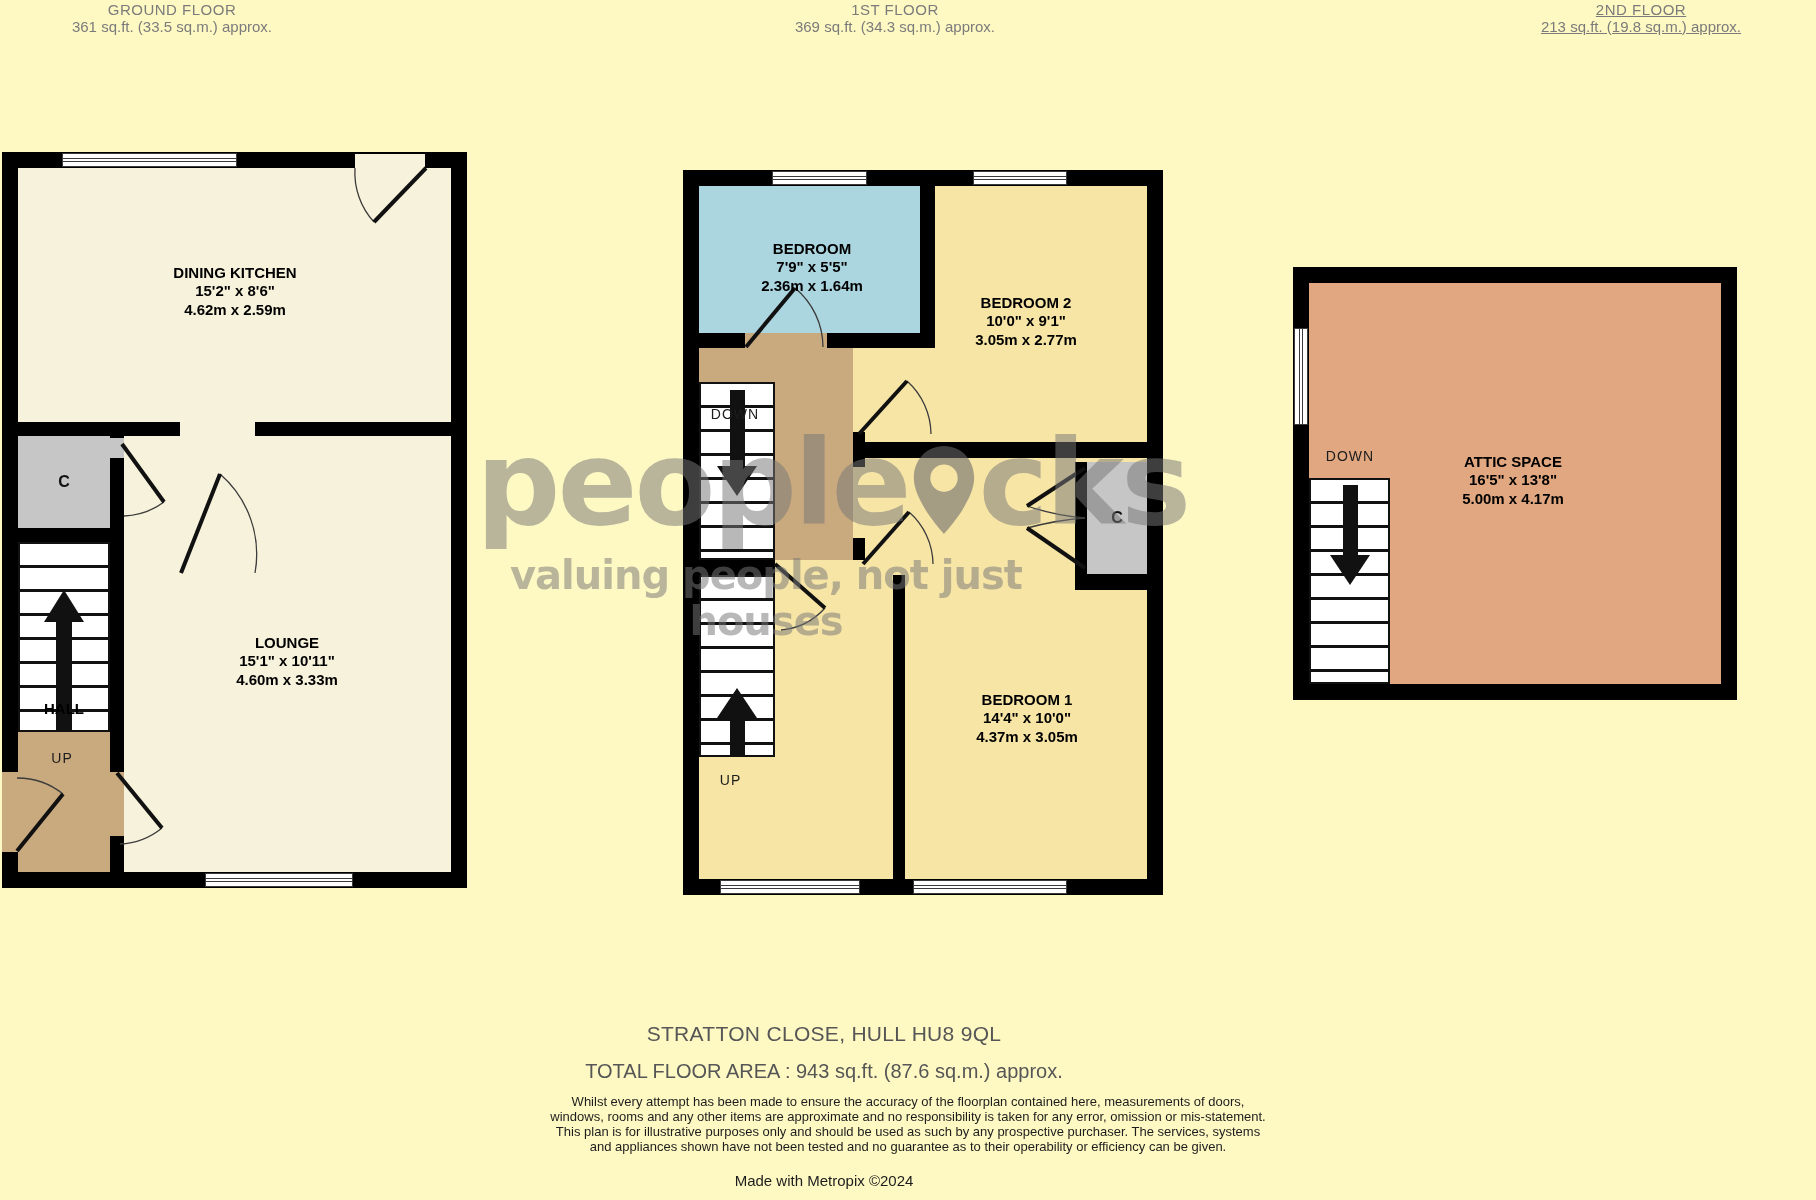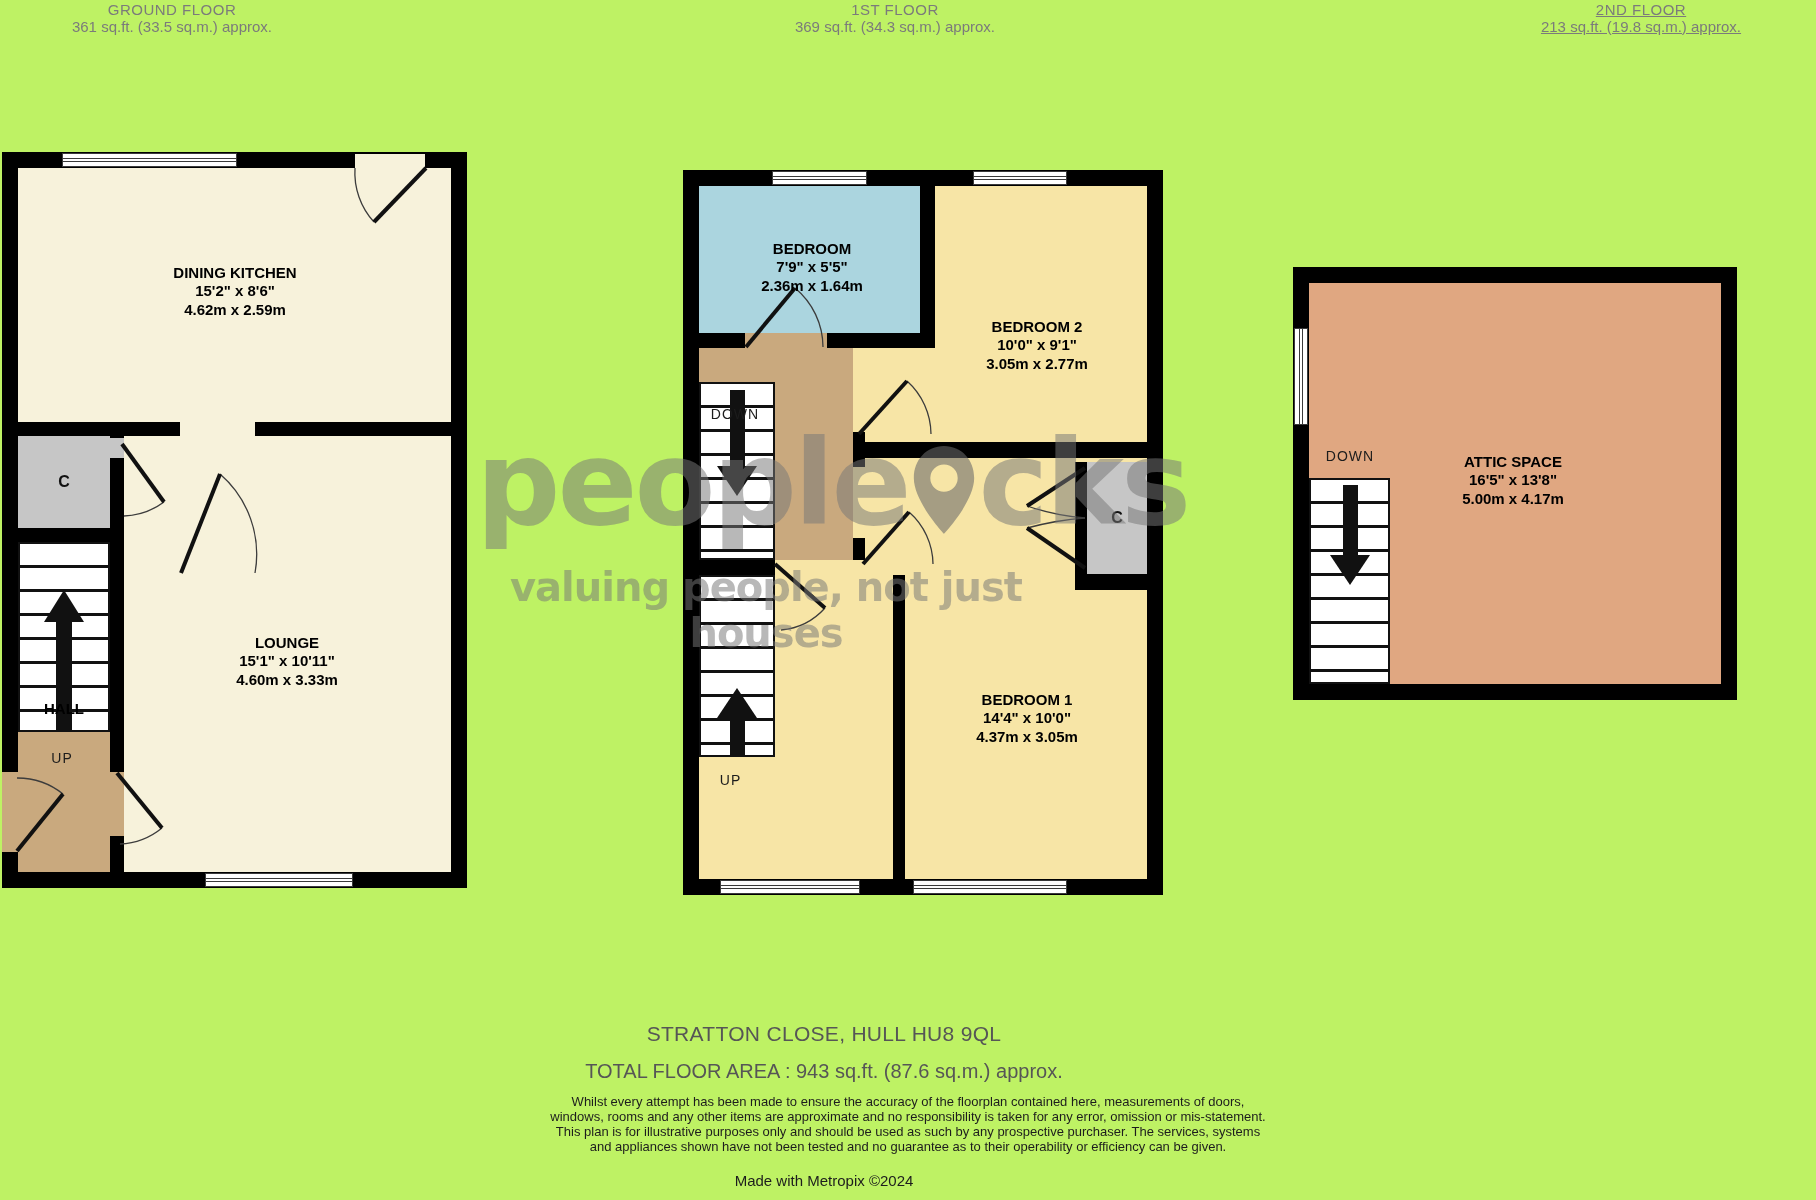--- a/index.html
+++ b/index.html
@@ -1,16 +1,16 @@
 <!DOCTYPE html>
 <html><head>
 <meta charset="utf-8">
 <style>
   html,body{margin:0;padding:0;background:#fff;}
-  #stage{position:relative;width:1816px;height:1200px;background:#bef264;overflow:hidden;
+  #stage{position:relative;width:1816px;height:1200px;background:#fef9c3;overflow:hidden;
          font-family:"Liberation Sans", sans-serif;}
   .hdr{position:absolute;text-align:center;color:#7b7b7b;font-size:15px;line-height:1.1;z-index:10;}
   .hdr .t{letter-spacing:.5px;}
   .plan{position:absolute;background:#000;}
   .fill{position:absolute;}
   .room{position:absolute;}
   .roomlabel{position:absolute;text-align:center;font-weight:bold;font-size:15px;line-height:1.22;color:#000;z-index:12;}
   .minilabel{position:absolute;text-align:center;font-size:14px;color:#1c1c1c;letter-spacing:1px;z-index:12;}
   .c-label{position:absolute;display:flex;align-items:center;justify-content:center;
            font-weight:bold;font-size:16px;color:#111;z-index:12;}
@@ -26,21 +26,21 @@
   .tri{position:absolute;width:0;height:0;border-style:solid;z-index:7;}
   .door{position:absolute;z-index:8;overflow:visible;}
   .door path.leaf{stroke:#111;stroke-width:4;fill:none;}
   .door path.arc{stroke:#3c3c3c;stroke-width:1.3;fill:none;}
   #watermark{position:absolute;z-index:40;pointer-events:none;}
   .wm-brand{position:absolute;left:476px;top:424px;font-weight:bold;font-size:118px;line-height:1;
             letter-spacing:-3px;color:rgba(118,118,118,.52);white-space:nowrap;
             font-family:"DejaVu Sans", sans-serif;}
   .wm-tag{position:absolute;left:436px;top:552px;width:660px;text-align:center;font-weight:bold;
           font-size:40px;letter-spacing:-1px;color:rgba(118,118,118,.52);
-          font-family:"DejaVu Sans", sans-serif;margin-top:12px;}
+          font-family:"DejaVu Sans", sans-serif;}
   .footer{position:absolute;left:0;width:1648px;text-align:center;z-index:10;}
   #addr{top:1022px;font-size:21px;color:#565656;letter-spacing:.3px;}
   #total{top:1060px;font-size:20px;color:#565656;}
   #disc{top:1094px;left:550px;width:716px;font-size:13px;line-height:1.16;color:#1d1d1d;}
   #credit{top:1172px;font-size:15px;color:#1d1d1d;}
 </style>
 </head>
 <body>
 
 <div id="stage">
@@ -166,21 +166,21 @@
     <svg class="door" style="left:88px;top:390px;" width="72" height="72" viewBox="0 0 72 72">
       <path class="arc" d="M54,48 A67,67 0 0 1 10,70"></path>
         <path class="leaf" d="M4,4 L54,48"></path>
     </svg>
 
     <div class="roomlabel" style="left:29px;top:70px;width:200px;">
       <div>BEDROOM</div>
       <div>7'9"  x 5'5"</div>
       <div>2.36m  x 1.64m</div>
     </div>
-    <div class="roomlabel" style="left:254px;top:124px;width:200px;margin-top:24px;">
+    <div class="roomlabel" style="left:243px;top:124px;width:200px;">
       <div>BEDROOM 2</div>
       <div>10'0"  x 9'1"</div>
       <div>3.05m  x 2.77m</div>
     </div>
     <div class="roomlabel" style="left:244px;top:521px;width:200px;">
       <div>BEDROOM 1</div>
       <div>14'4"  x 10'0"</div>
       <div>4.37m  x 3.05m</div>
     </div>
     <div class="minilabel" style="left:12px;top:236px;width:80px;">DOWN</div>

